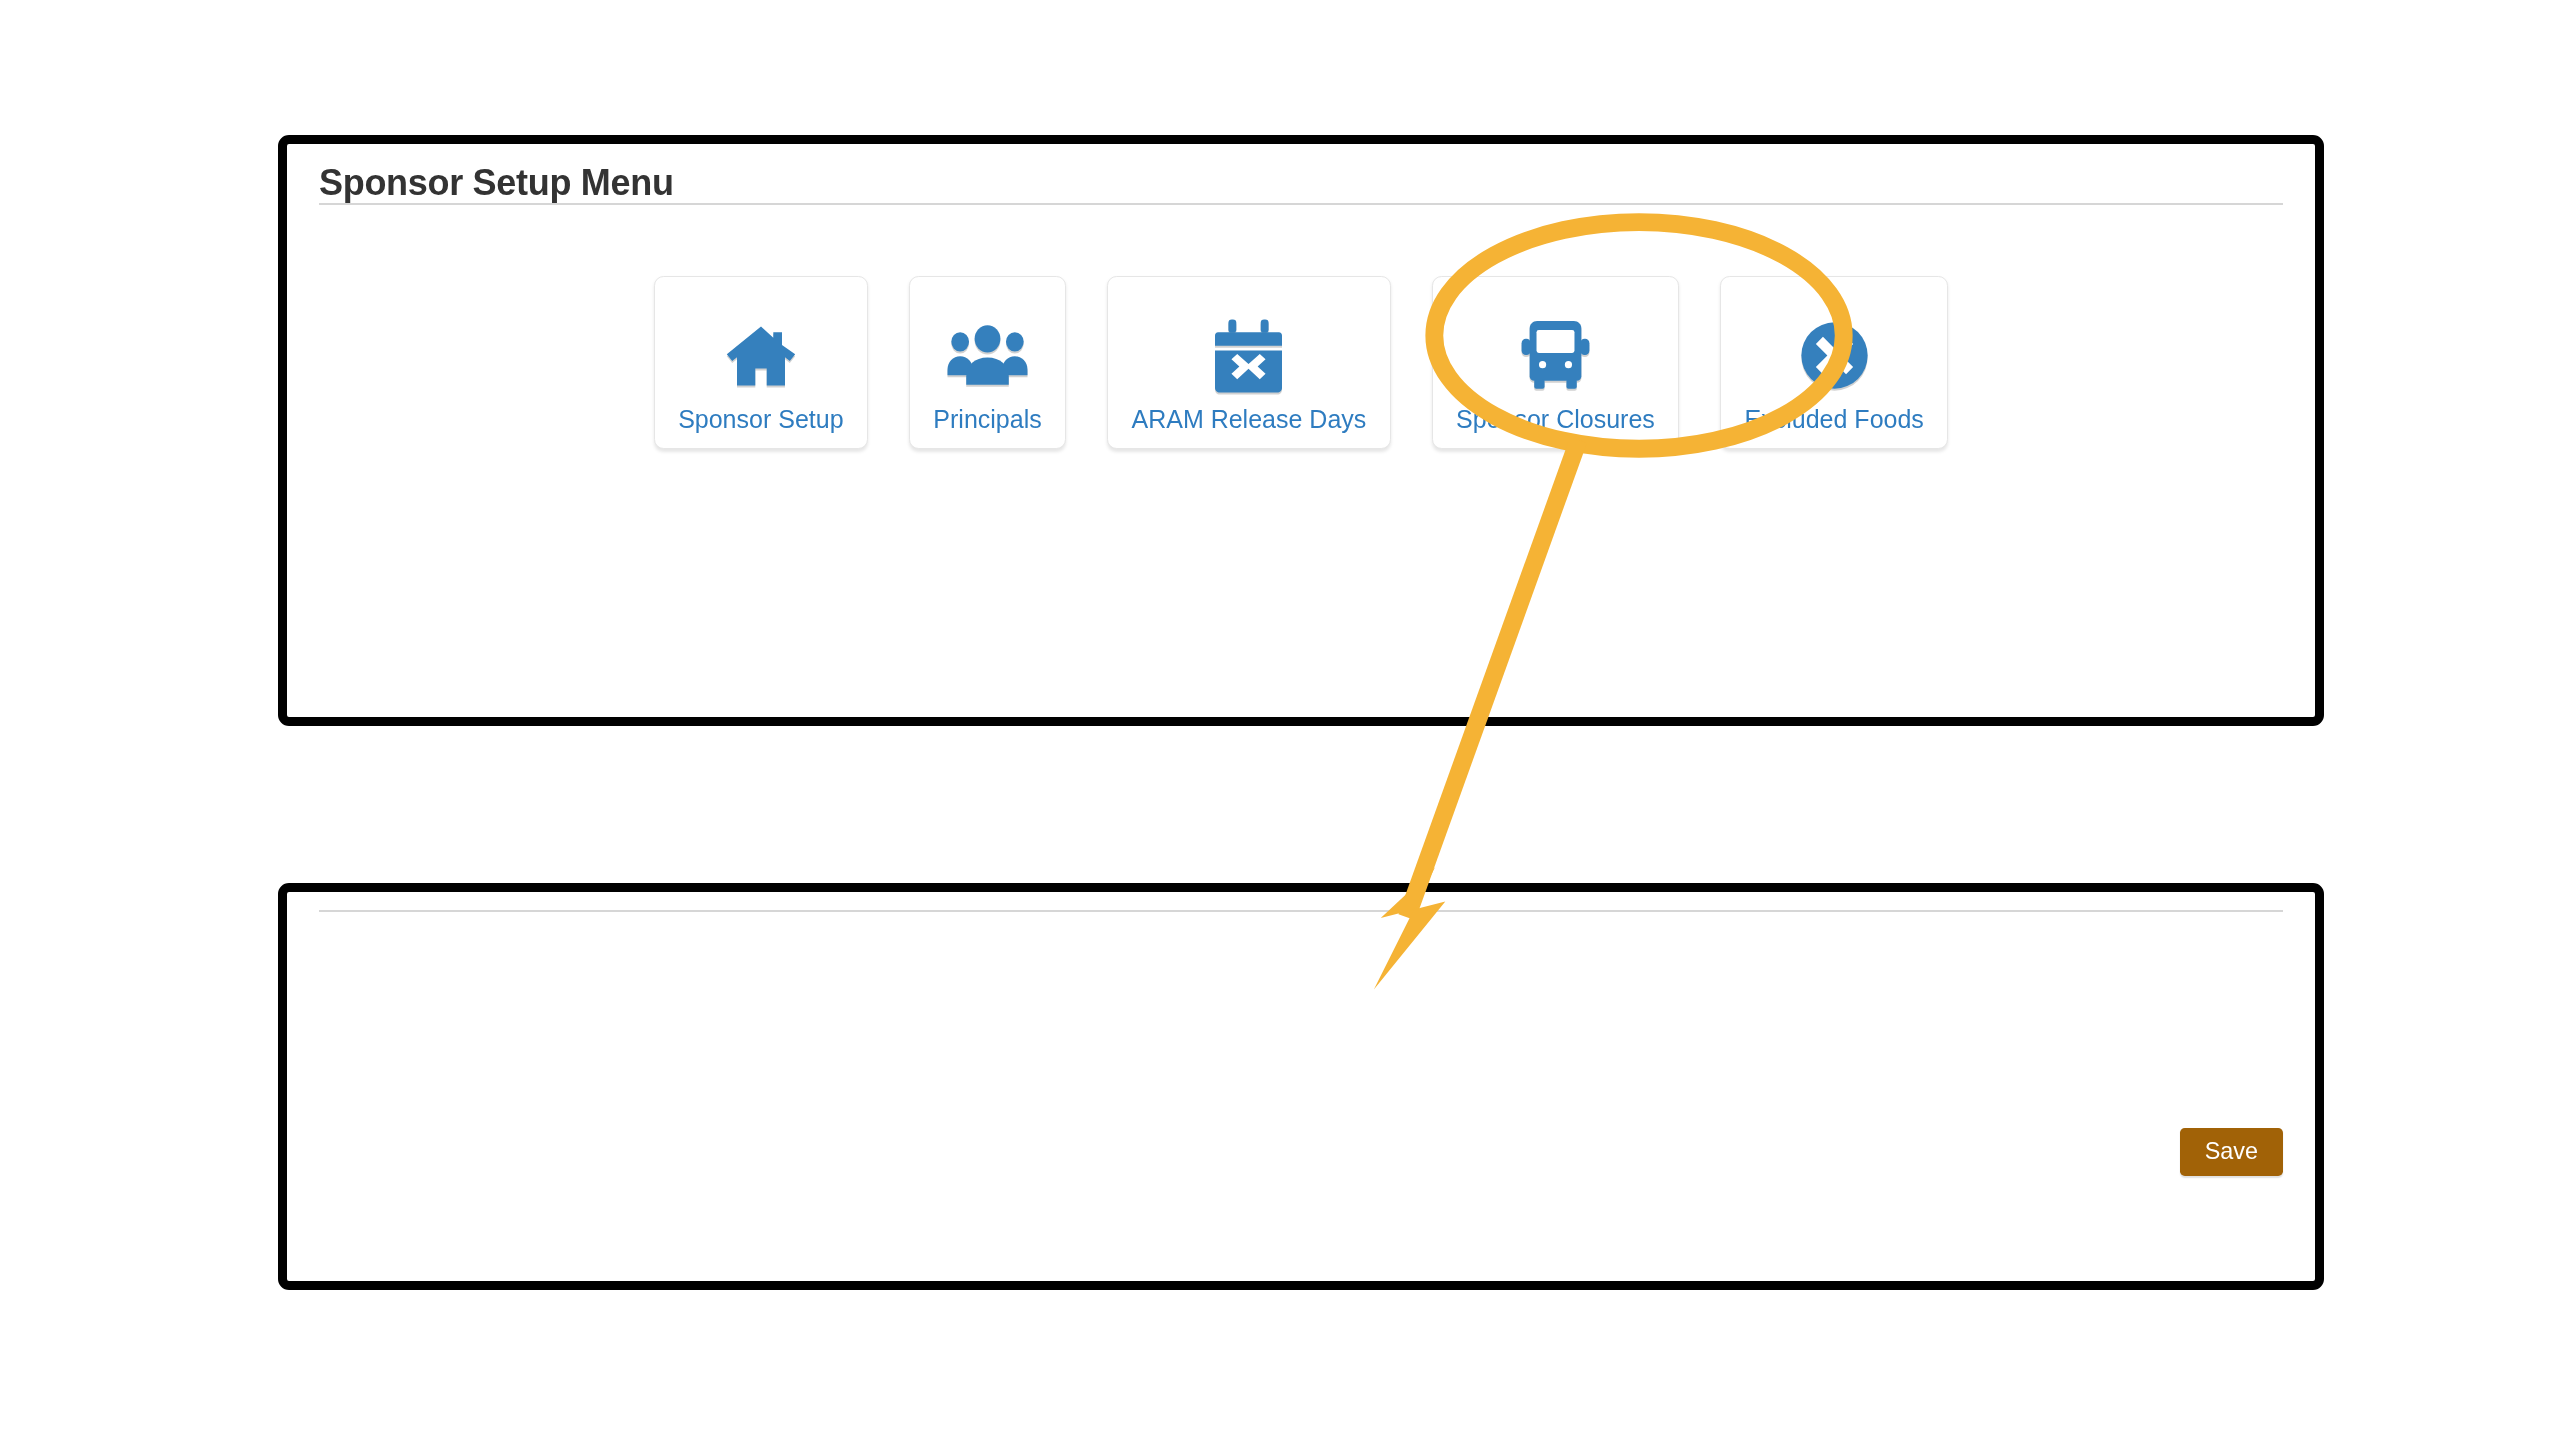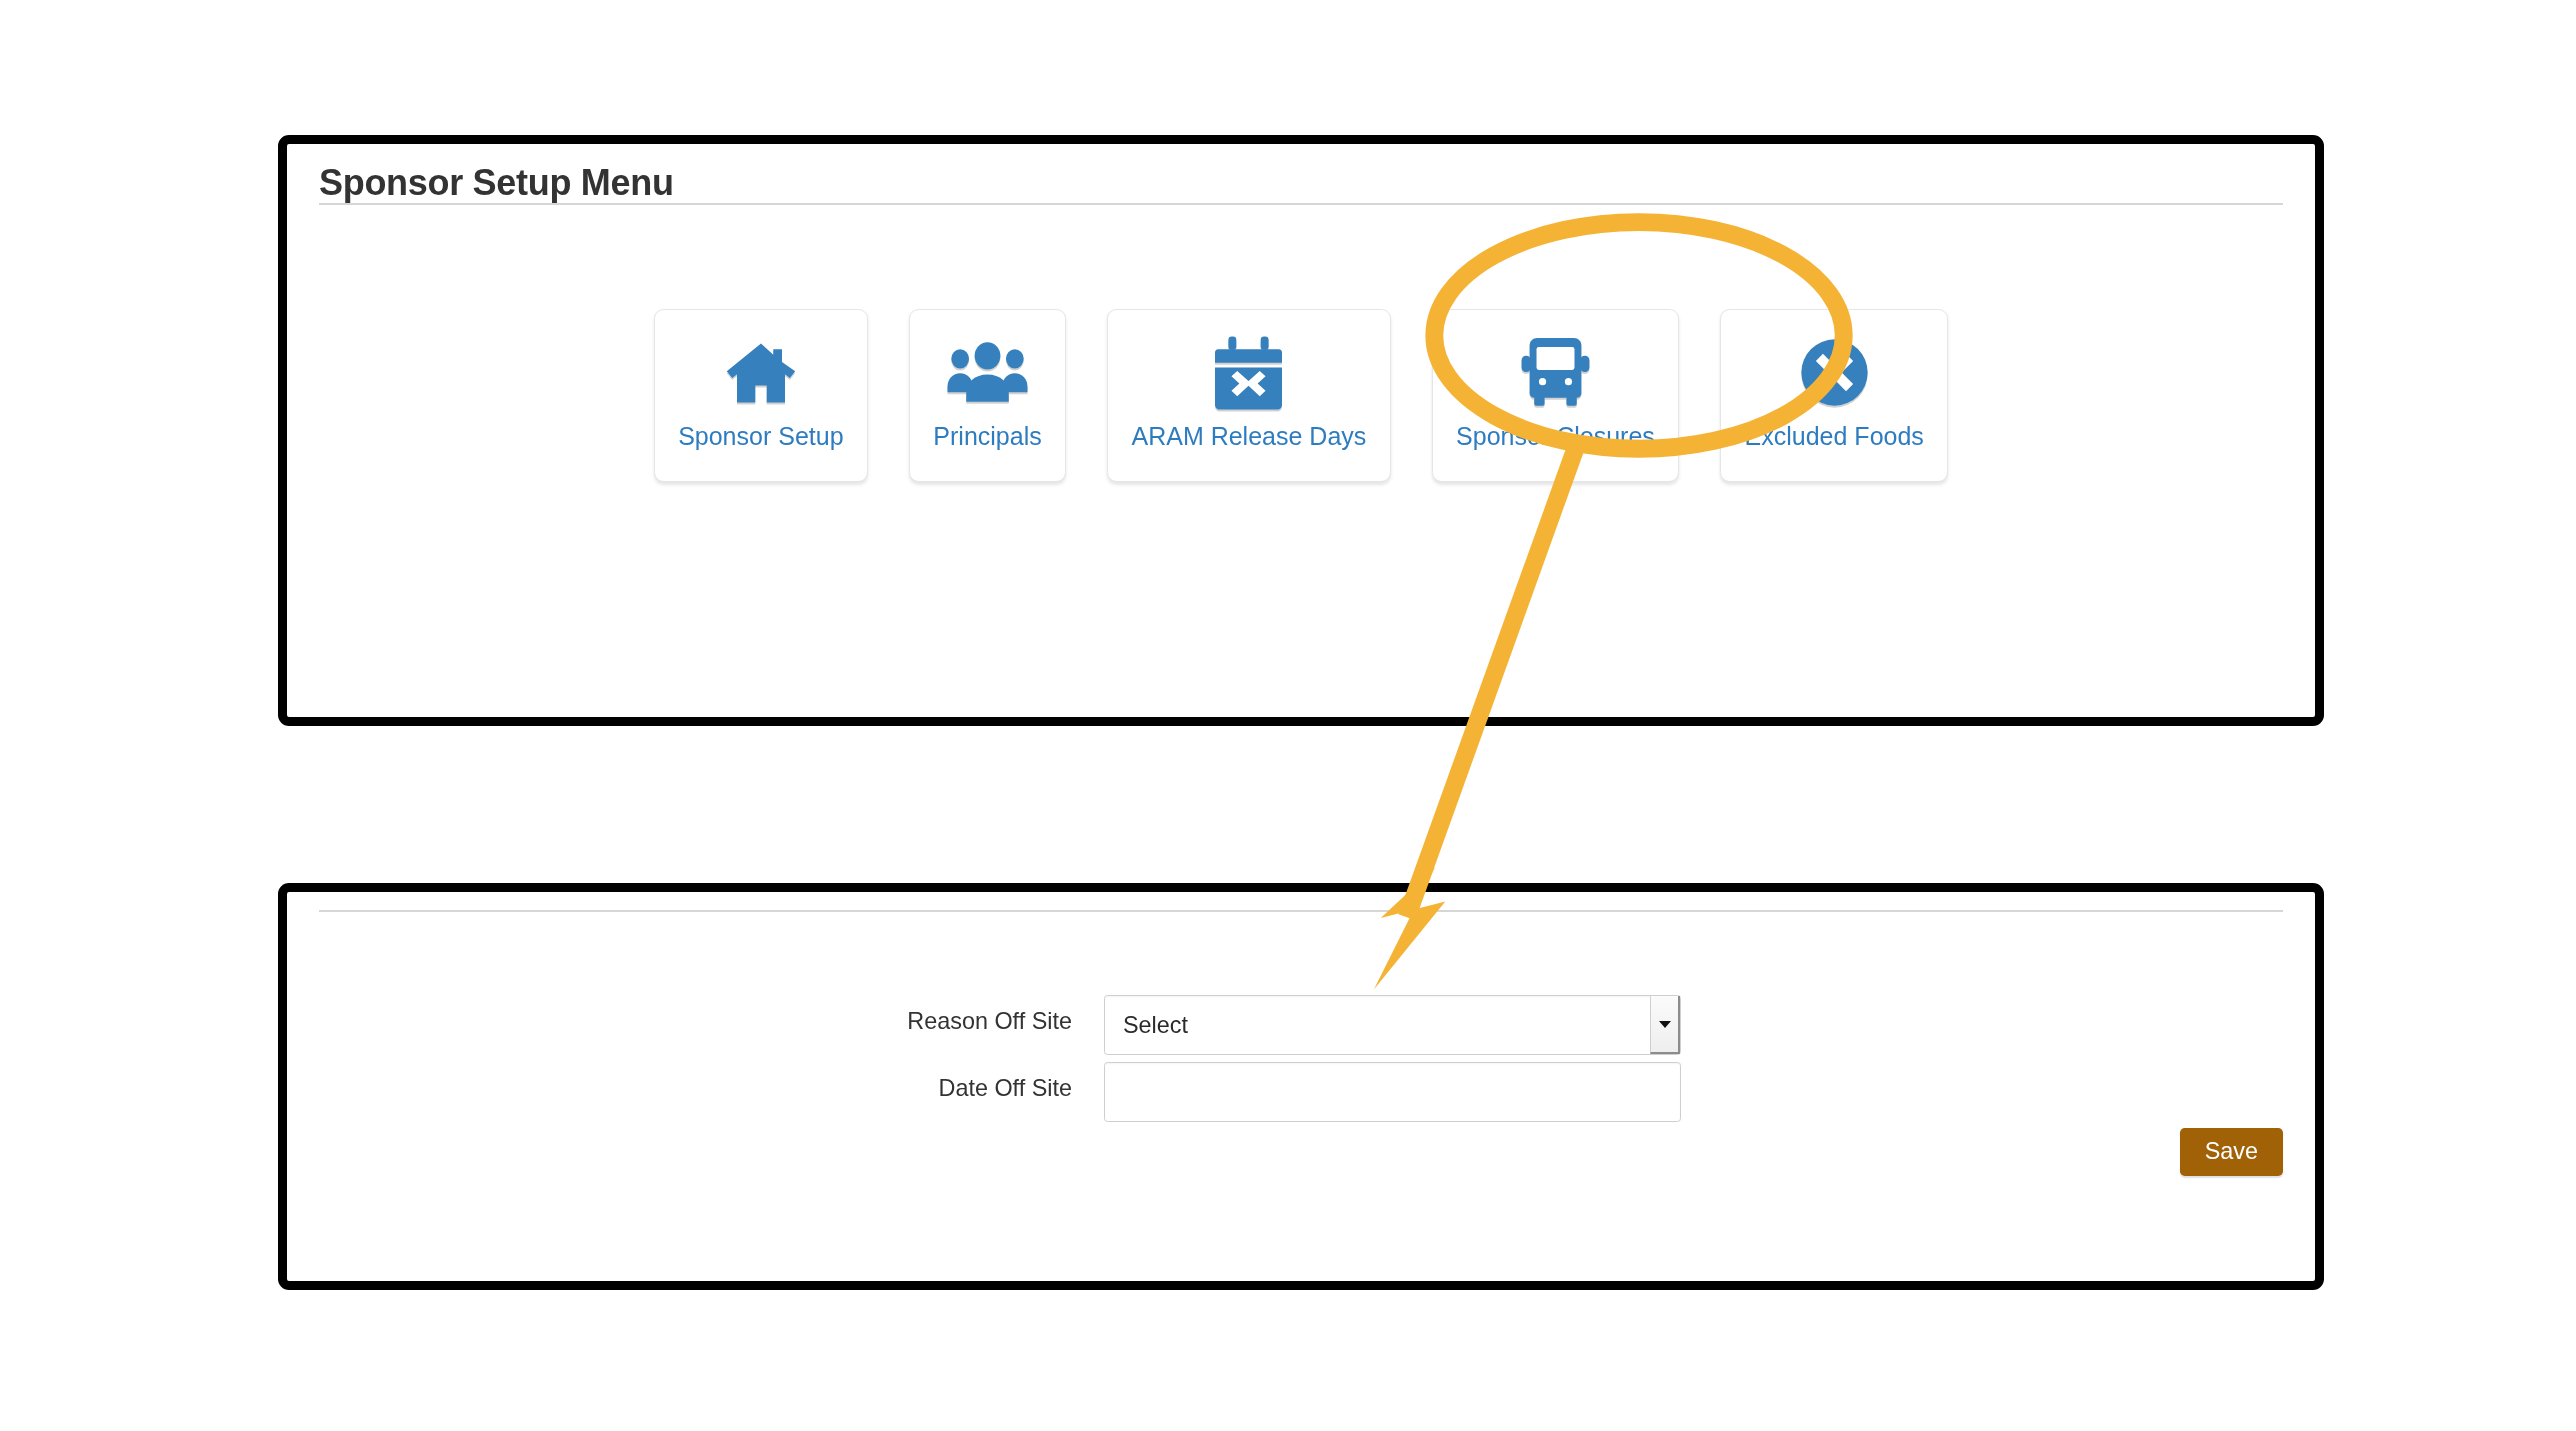--- a/index.html
+++ b/index.html
@@ -69,24 +69,23 @@
     background: #ffffff;
     border: 1.4px solid #e6e6e6;
     border-radius: 9.6px;
     box-shadow: 0 2.1px 3.4px rgba(0,0,0,0.10);
     min-width: 103px;
     box-sizing: border-box;
     padding: 18px 23.4px 15px 23.4px;
     display: flex;
     flex-direction: column;
     align-items: center;
-    justify-content: flex-start;
+    justify-content: flex-end;
     cursor: pointer;
     height: 173px;
-    margin-top: 33px;
   }
   .tile-icon {
     height: 89px;
     display: flex;
     align-items: center;
     justify-content: center;
   }
   .tile-icon svg { display: block; filter: drop-shadow(0 2.1px 0.7px rgba(0,0,0,0.18)); }
   .tile-label {
     margin-top: 5.5px;
@@ -304,42 +303,20 @@
     </div>
 
 
   </div>
 </div>
 
 <div class="panel" id="sponsor-offsite-panel">
   <div class="panel-inner">
     <div class="panel-divider"></div>
 
-    <div class="form-area">
-
-      <div class="form-row">
-        <div class="form-label">Reason Off Site</div>
-        <div class="form-control-wrap">
-          <div class="select-box">
-            <div class="select-value">Select</div>
-            <div class="select-arrow-btn">
-              <div class="caret-down"></div>
-            </div>
-          </div>
-        </div>
-      </div>
-
-      <div class="form-row">
-        <div class="form-label">Date Off Site</div>
-        <div class="form-control-wrap">
-          <input class="text-input" type="text" placeholder="" style="">
-        </div>
-      </div>
-
-    </div>
 
     <div class="save-row">
       <button class="save-button">Save</button>
     </div>
   </div>
 </div>
 
 <svg id="annotation-overlay" viewBox="0 0 3750 2084" xmlns="http://www.w3.org/2000/svg">
   <ellipse cx="2386" cy="488" rx="298" ry="165" fill="none" stroke="#f5b335" stroke-width="26"></ellipse>
   <g>

